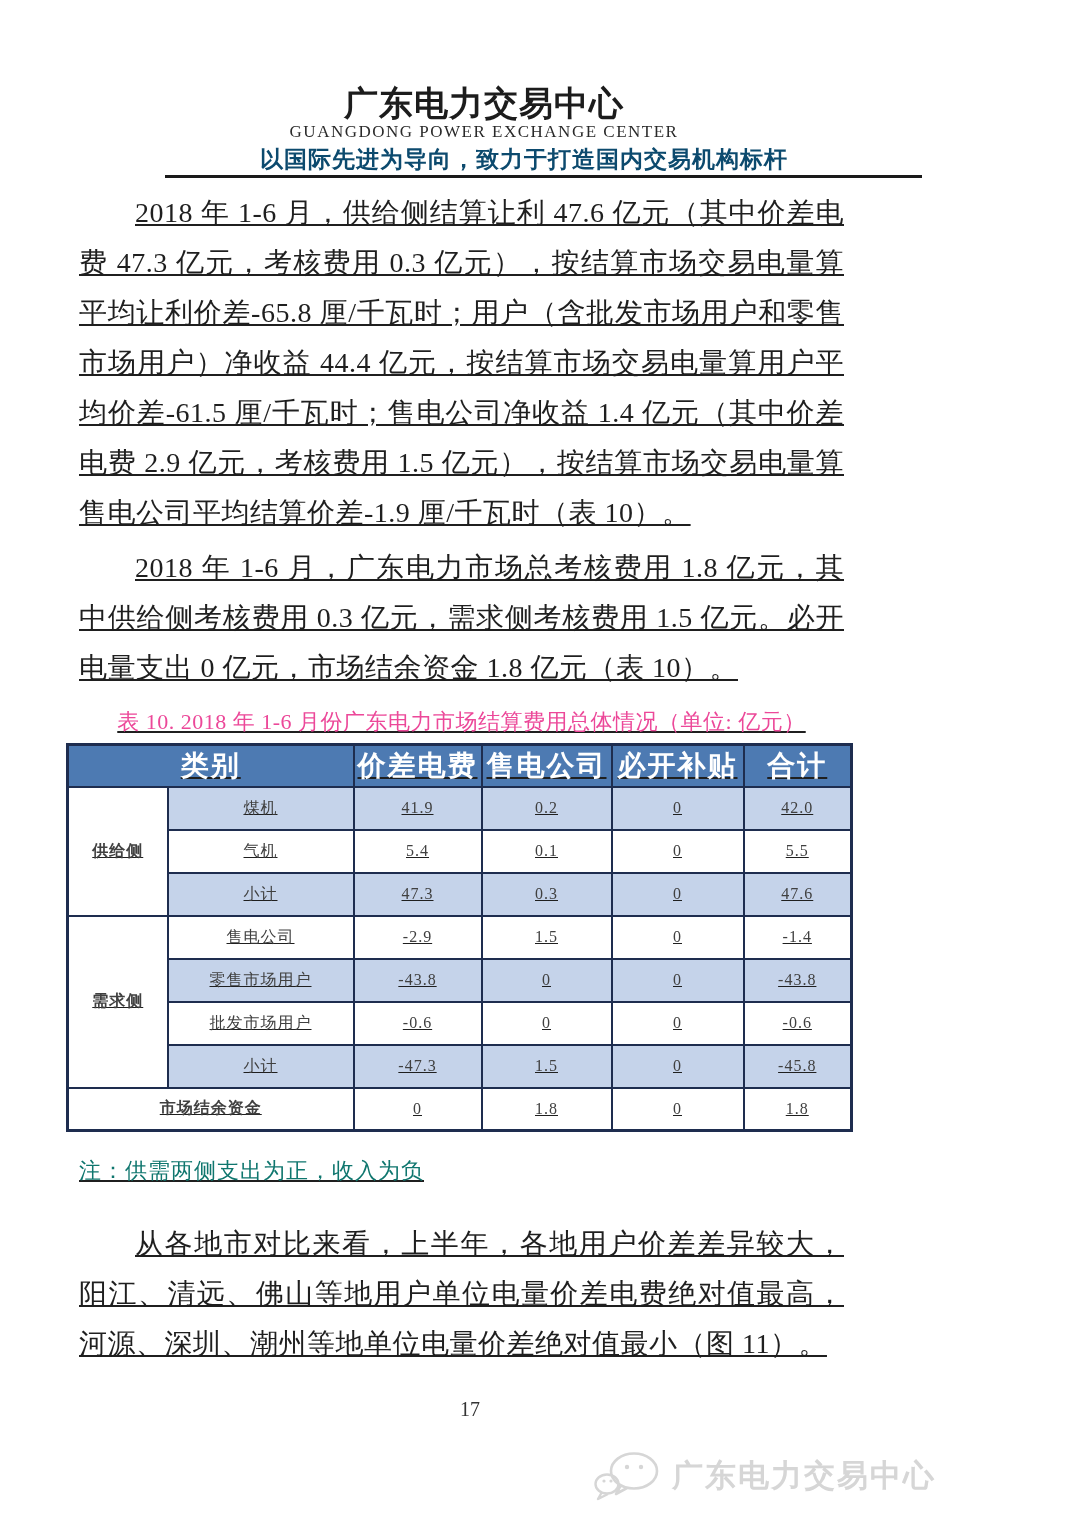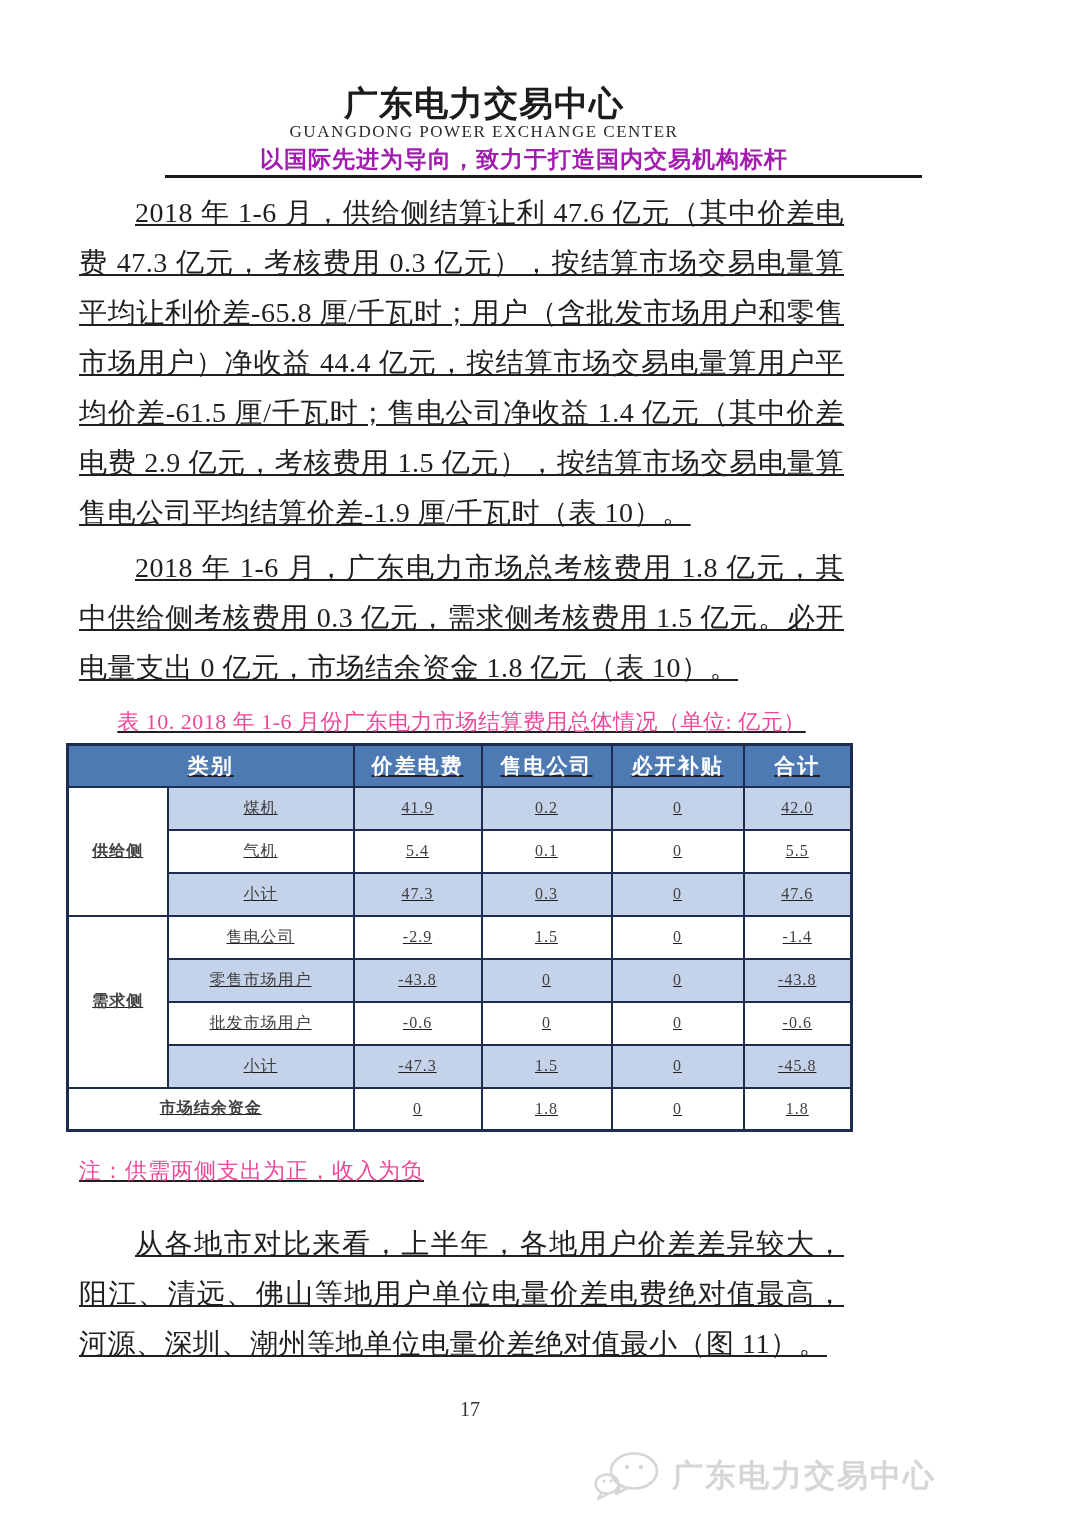--- a/index.html
+++ b/index.html
@@ -27,21 +27,21 @@
   .brand-cn{
     font-family:"Liberation Sans","DejaVu Sans",sans-serif;
     font-weight:bold;font-size:34px;line-height:36px;color:#1c1c1c;letter-spacing:1px;
   }
   .brand-en{
     font-family:"Liberation Serif","DejaVu Serif",serif;
     font-size:17px;line-height:20px;color:#2a2a2a;letter-spacing:1.5px;margin-top:1px;
   }
   .tagline{
     font-family:"Liberation Sans","DejaVu Sans",sans-serif;
-    font-weight:bold;font-size:23px;line-height:28px;color:#a21caf;
+    font-weight:bold;font-size:23px;line-height:28px;color:#0c4a6e;
     text-align:right;margin-top:3px;letter-spacing:1px;
   }
   .header-rule{border-bottom:3px solid var(--rule-black);margin-top:2px;width:757px;}
 
   
   .content{padding:0 150px 0 79px;text-decoration:underline;}
   .body-para{
     font-size:28px;line-height:50px;letter-spacing:0.5px;
     text-align:justify;text-indent:2em;color:#1f1f1f;width:765px;
   }
@@ -60,35 +60,35 @@
     font-family:"Liberation Sans","DejaVu Sans",sans-serif;
   }
   table.settlement th,table.settlement td{
     border:2px solid var(--border-dark);
     text-align:center;vertical-align:middle;
     overflow:hidden;white-space:nowrap;
   }
   table.settlement{border:3px solid var(--border-dark);}
   table.settlement th{
     background:var(--header-blue);color:#ffffff;
-    font-weight:bold;font-size:21px;height:42px;letter-spacing:2px;
+    font-weight:bold;font-size:28px;height:42px;letter-spacing:2px;
   }
   table.settlement td{height:43px;font-size:16px;color:#404040;}
   td.group{font-weight:bold;font-size:21px;letter-spacing:1px;}
   td.group-supply{background:var(--row-blue);}
   td.group-demand{background:#ffffff;}
   tr.r-blue td{background:var(--row-blue);}
   tr.r-white td{background:#ffffff;}
   tr td.keep-group{background:inherit;}
   td.cat{font-family:"Liberation Serif","DejaVu Serif",serif;letter-spacing:1px;}
   td.num{font-family:"Liberation Serif","DejaVu Serif",serif;color:var(--number-text);letter-spacing:1px;}
   td.sum-label{font-weight:bold;font-size:21px;letter-spacing:1px;background:#fff;}
 
   .table-note{
-    font-size:22px;line-height:26px;color:#ec4899;margin-top:26px;letter-spacing:1px;
+    font-size:22px;line-height:26px;color:#0f766e;margin-top:26px;letter-spacing:1px;
   }
 
   
   .page-number{
     position:absolute;left:0;right:8px;top:1398px;text-align:center;
     font-size:20px;color:#333;
   }
   .watermark{
     position:absolute;right:12px;top:1450px;
     display:flex;align-items:center;gap:8px;

